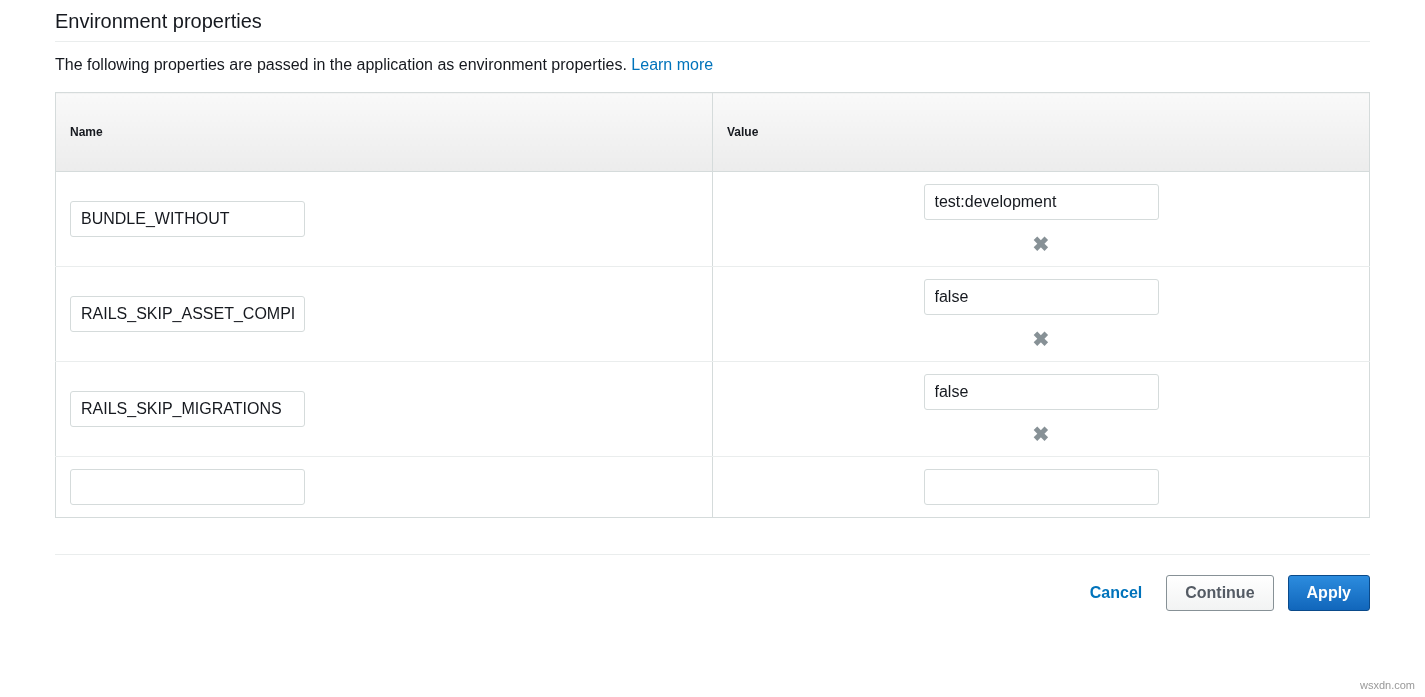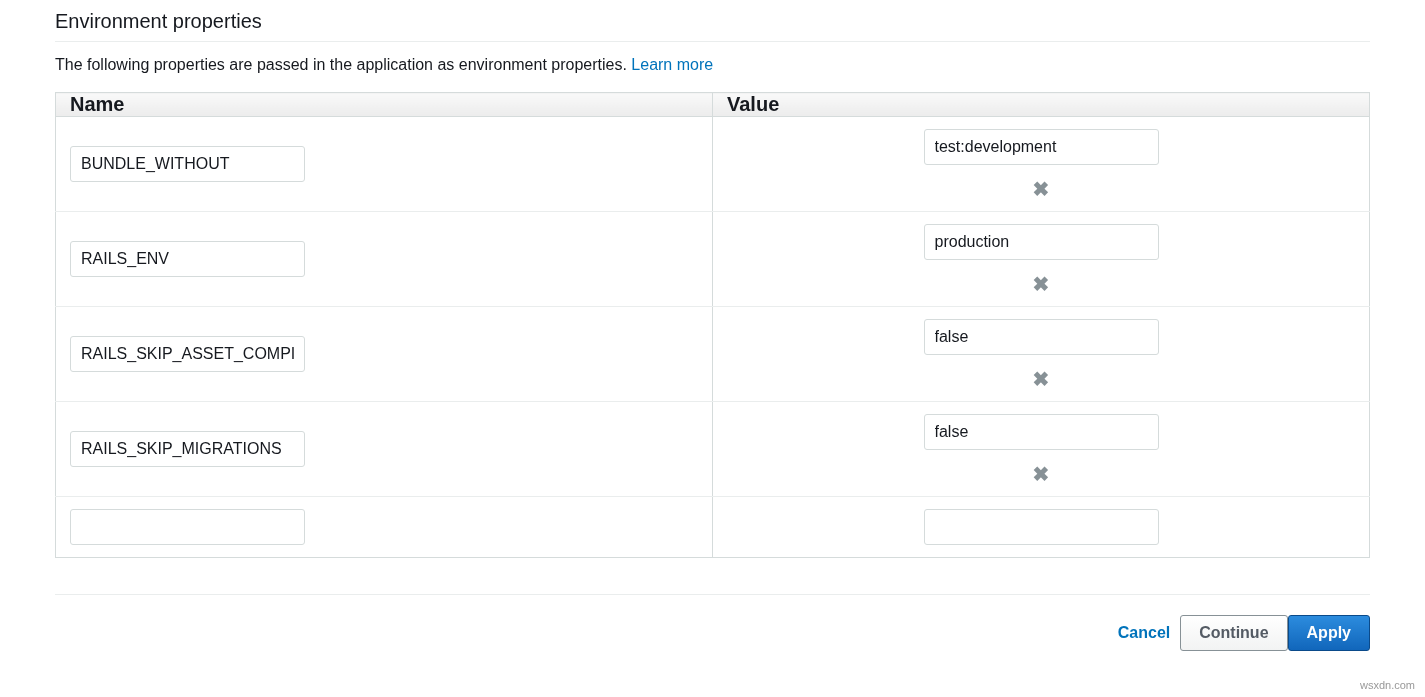--- a/index.html
+++ b/index.html
@@ -31,24 +31,24 @@
     }
     table.props {
       width: 100%;
       border-collapse: collapse;
       border: 1px solid #d5dbdb;
     }
     table.props thead th {
       background: linear-gradient(#f9f9f9, #ececec);
       border: 1px solid #d5dbdb;
       text-align: left;
-      font-size: 20px;
+      font-size: 12px;
       font-weight: 700;
       color: #16191f;
-      padding: 0 14px;
+      padding: 32px 14px;
     }
     table.props thead th:first-child {
       width: 50%;
     }
     table.props tbody td {
       border: 1px solid #eaeded;
       border-left: 1px solid #d5dbdb;
       border-right: 1px solid #d5dbdb;
       padding: 12px 14px;
       vertical-align: middle;
@@ -85,20 +85,21 @@
       display: inline-flex;
       align-items: center;
     }
     .footer {
       margin-top: 36px;
       border-top: 1px solid #eaeded;
       padding: 20px 0 30px 0;
       display: flex;
       justify-content: flex-end;
       align-items: center;
+      gap: 14px;
     }
     .btn {
       font-size: 16px;
       font-weight: 700;
       padding: 8px 18px;
       border-radius: 3px;
       cursor: pointer;
       font-family: inherit;
     }
     .btn-link {
@@ -149,31 +150,20 @@
       <td>
         <div class="value-cell">
           <input type="text" class="text-input" value="test:development" style="">
           <button class="remove-btn">
               <span>✖</span>
             </button>
         </div>
       </td>
     </tr>
     <tr>
-      <td><input type="text" class="text-input" value="RAILS_ENV" style=""></td>
-      <td>
-        <div class="value-cell">
-          <input type="text" class="text-input" value="production" style="">
-          <button class="remove-btn">
-              <span>✖</span>
-            </button>
-        </div>
-      </td>
-    </tr>
-    <tr>
       <td><input type="text" class="text-input" value="RAILS_SKIP_ASSET_COMPILATION" style=""></td>
       <td>
         <div class="value-cell">
           <input type="text" class="text-input" value="false" style="">
           <button class="remove-btn">
               <span>✖</span>
             </button>
         </div>
       </td>
     </tr>

